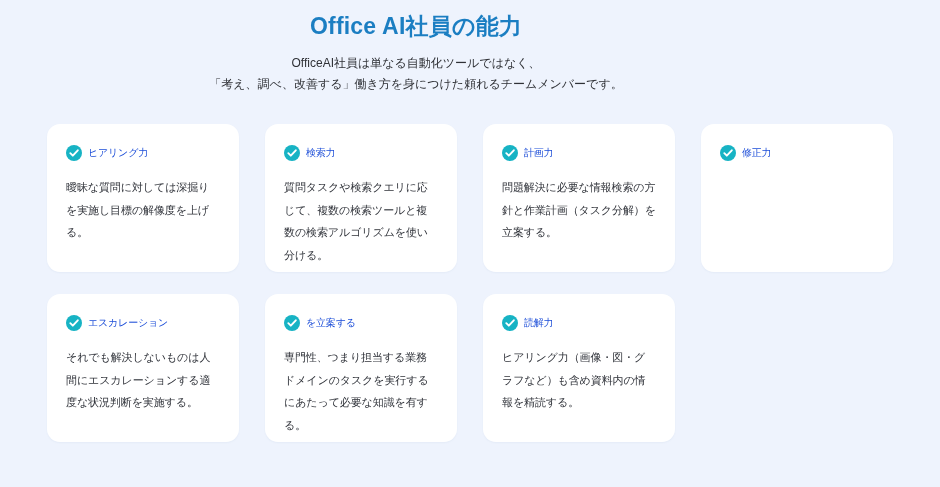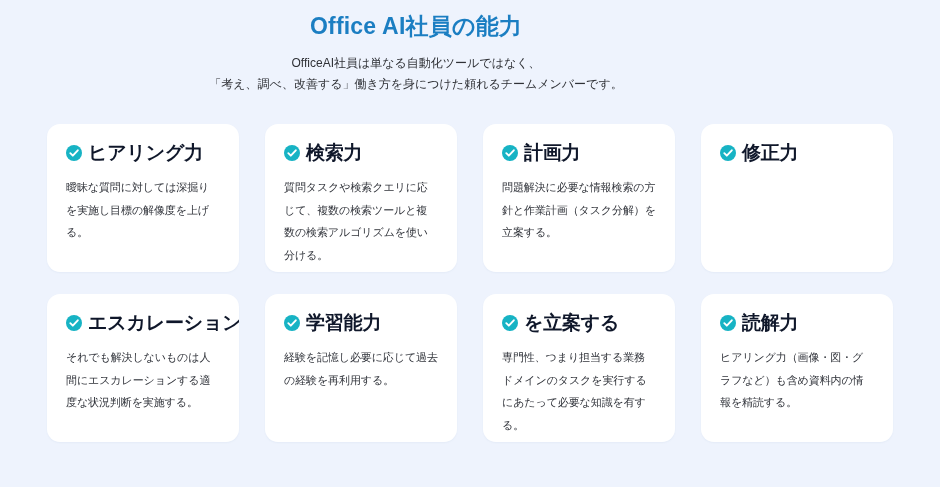--- a/index.html
+++ b/index.html
@@ -75,24 +75,24 @@
     gap: 6px;
     margin-bottom: 14px;
   }
   .check-icon {
     flex: 0 0 auto;
     width: 16px;
     height: 16px;
     display: block;
   }
   .card-title {
-    font-size: 19px;
+    font-size: 10px;
     line-height: 18px;
-    font-weight: 700;
-    color: #0f172a;
+    font-weight: 400;
+    color: #1d4ed8;
     letter-spacing: -0.2px;
     white-space: nowrap;
   }
   .card-body {
     font-size: 11px;
     line-height: 22.6px;
     color: #30333a;
     font-weight: 400;
     letter-spacing: -0.1px;
   }
@@ -159,30 +159,20 @@
       <div class="card-head">
         <svg class="check-icon" viewBox="0 0 16 16" aria-hidden="true">
           <circle cx="8" cy="8" r="8" fill="#17b3c4"></circle>
           <path d="M4.3 8.2 L6.8 10.7 L11.8 5.3" fill="none" stroke="#ffffff" stroke-width="1.9" stroke-linecap="round" stroke-linejoin="round"></path>
         </svg>
         <span class="card-title">エスカレーション</span>
       </div>
       <div class="card-body">それでも解決しないものは人間にエスカレーションする適度な状況判断を実施する。</div>
     </div>
 
-    <div class="card">
-      <div class="card-head">
-        <svg class="check-icon" viewBox="0 0 16 16" aria-hidden="true">
-          <circle cx="8" cy="8" r="8" fill="#17b3c4"></circle>
-          <path d="M4.3 8.2 L6.8 10.7 L11.8 5.3" fill="none" stroke="#ffffff" stroke-width="1.9" stroke-linecap="round" stroke-linejoin="round"></path>
-        </svg>
-        <span class="card-title">学習能力</span>
-      </div>
-      <div class="card-body">経験を記憶し必要に応じて過去の経験を再利用する。</div>
-    </div>
 
     <div class="card">
       <div class="card-head">
         <svg class="check-icon" viewBox="0 0 16 16" aria-hidden="true">
           <circle cx="8" cy="8" r="8" fill="#17b3c4"></circle>
           <path d="M4.3 8.2 L6.8 10.7 L11.8 5.3" fill="none" stroke="#ffffff" stroke-width="1.9" stroke-linecap="round" stroke-linejoin="round"></path>
         </svg>
         <span class="card-title">を立案する</span>
       </div>
       <div class="card-body">専門性、つまり担当する業務ドメインのタスクを実行するにあたって必要な知識を有する。</div>

